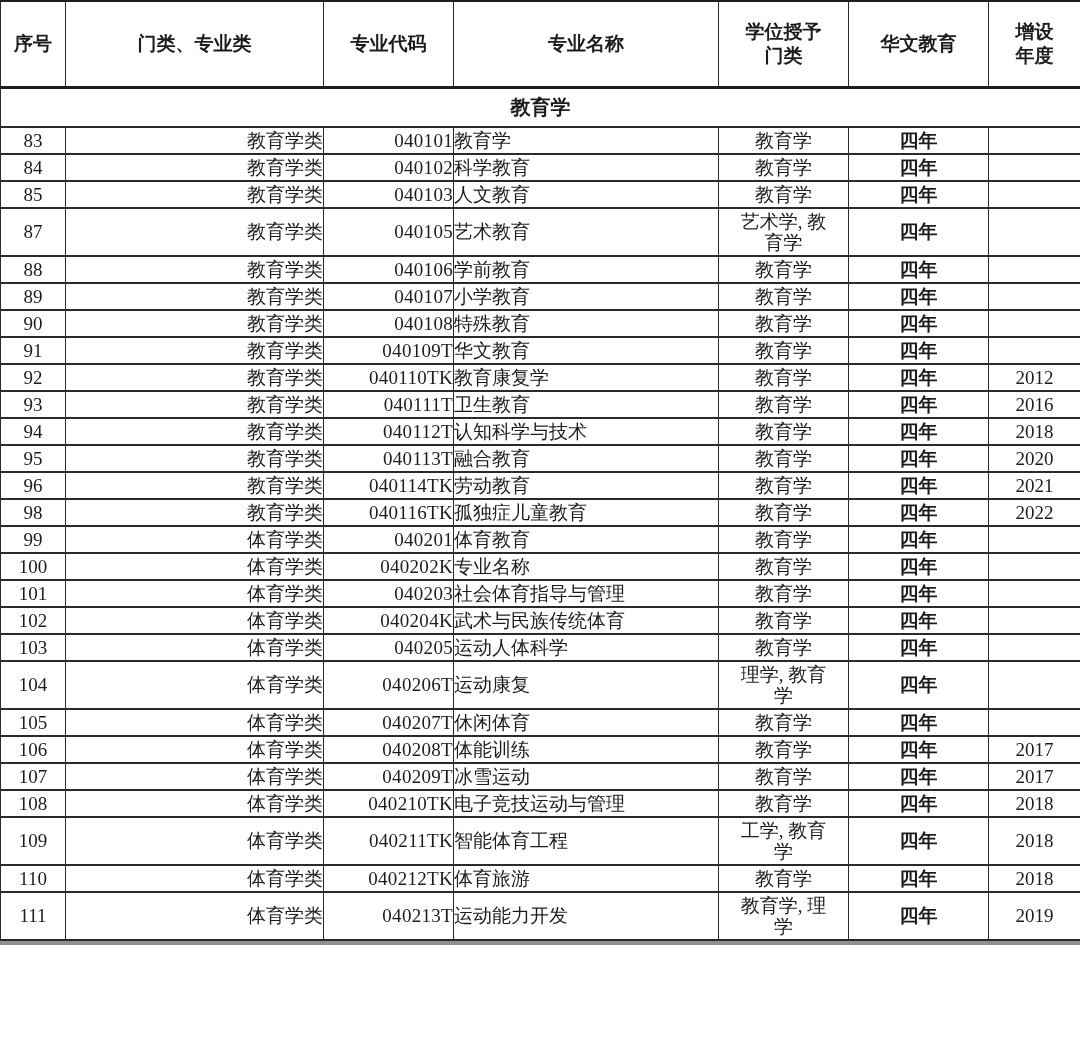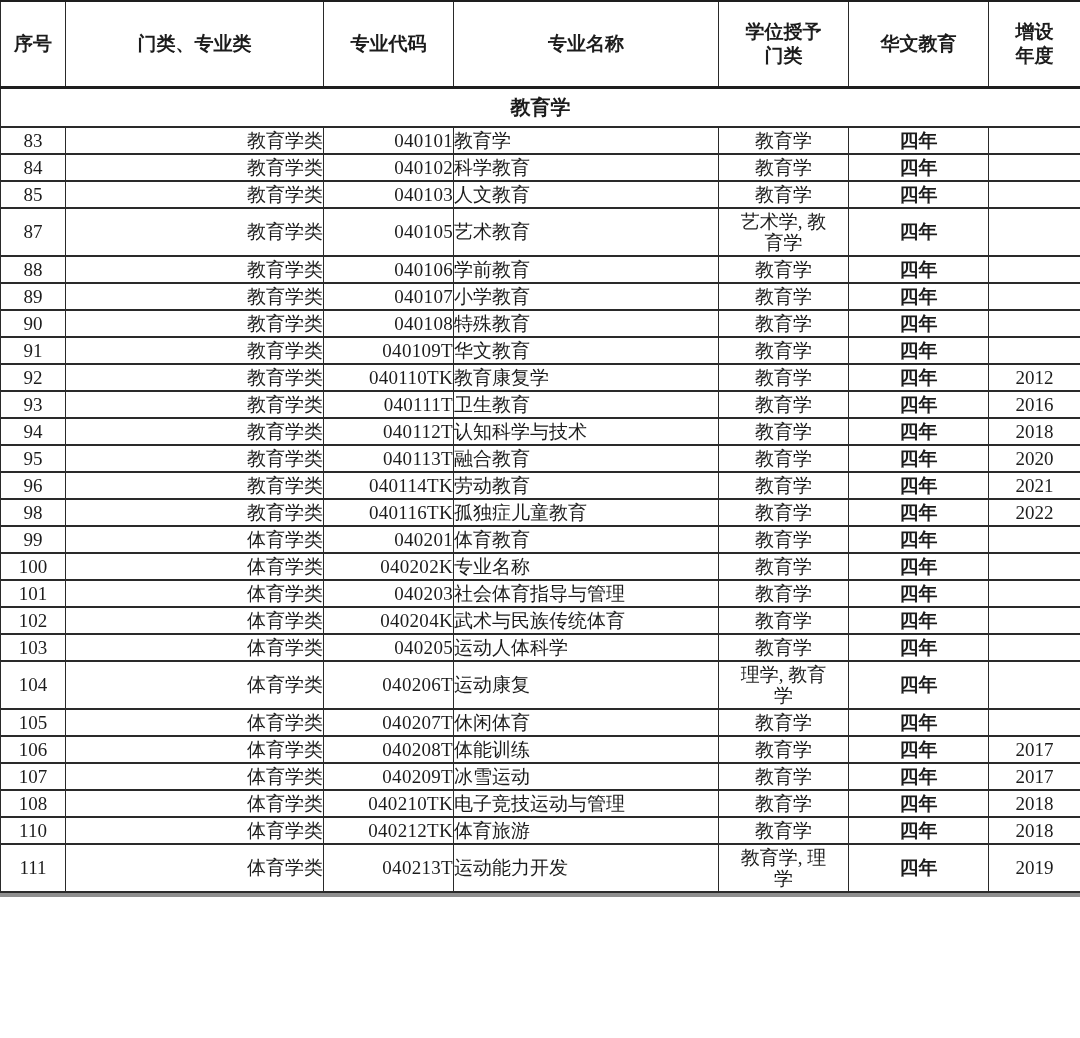--- a/index.html
+++ b/index.html
@@ -395,20 +395,31 @@
     <td class="c-category">体育学类</td>
     <td class="c-code">040210TK</td>
     <td class="c-name">电子竞技运动与管理</td>
     <td class="c-degree">
               <div class="deg">教育学</div>
             </td>
     <td class="c-duration">四年</td>
     <td class="c-year">2018</td>
   </tr>
 
+  <tr class="data-row">
+    <td class="c-no">109</td>
+    <td class="c-category">体育学类</td>
+    <td class="c-code">040211TK</td>
+    <td class="c-name">智能体育工程</td>
+    <td class="c-degree">
+              <div class="deg">工学, 教育学</div>
+            </td>
+    <td class="c-duration">四年</td>
+    <td class="c-year">2018</td>
+  </tr>
 
   <tr class="data-row">
     <td class="c-no">110</td>
     <td class="c-category">体育学类</td>
     <td class="c-code">040212TK</td>
     <td class="c-name">体育旅游</td>
     <td class="c-degree">
               <div class="deg">教育学</div>
             </td>
     <td class="c-duration">四年</td>

